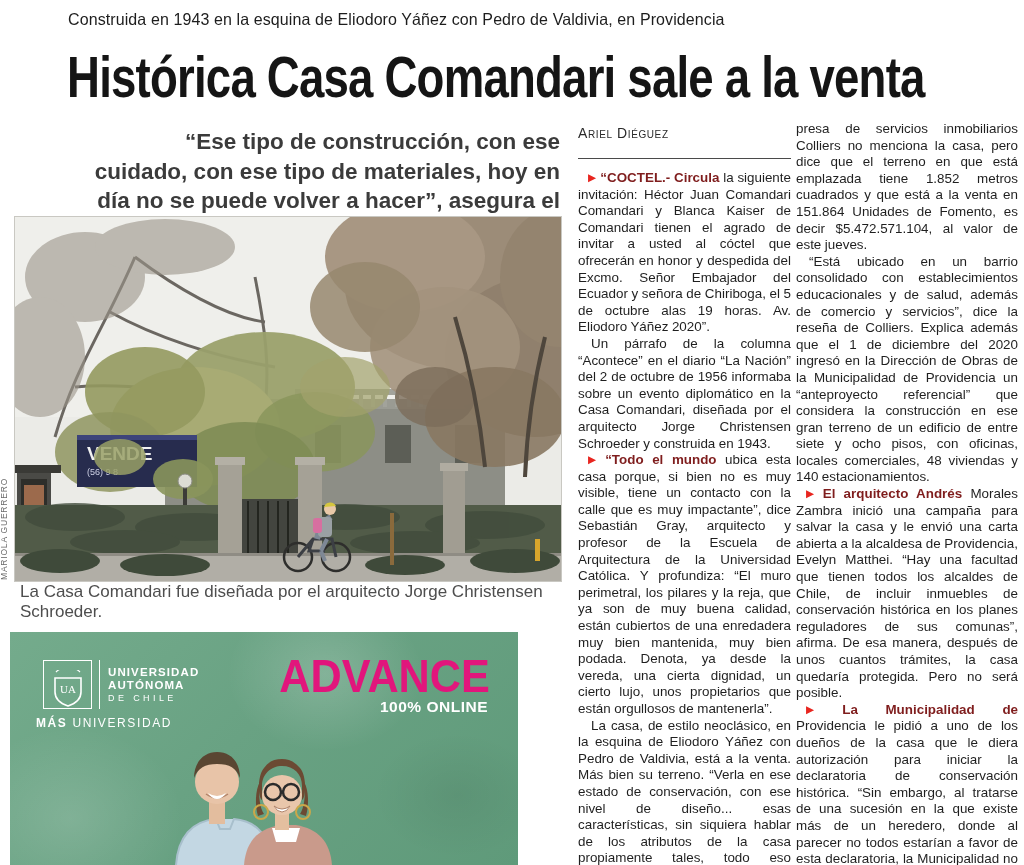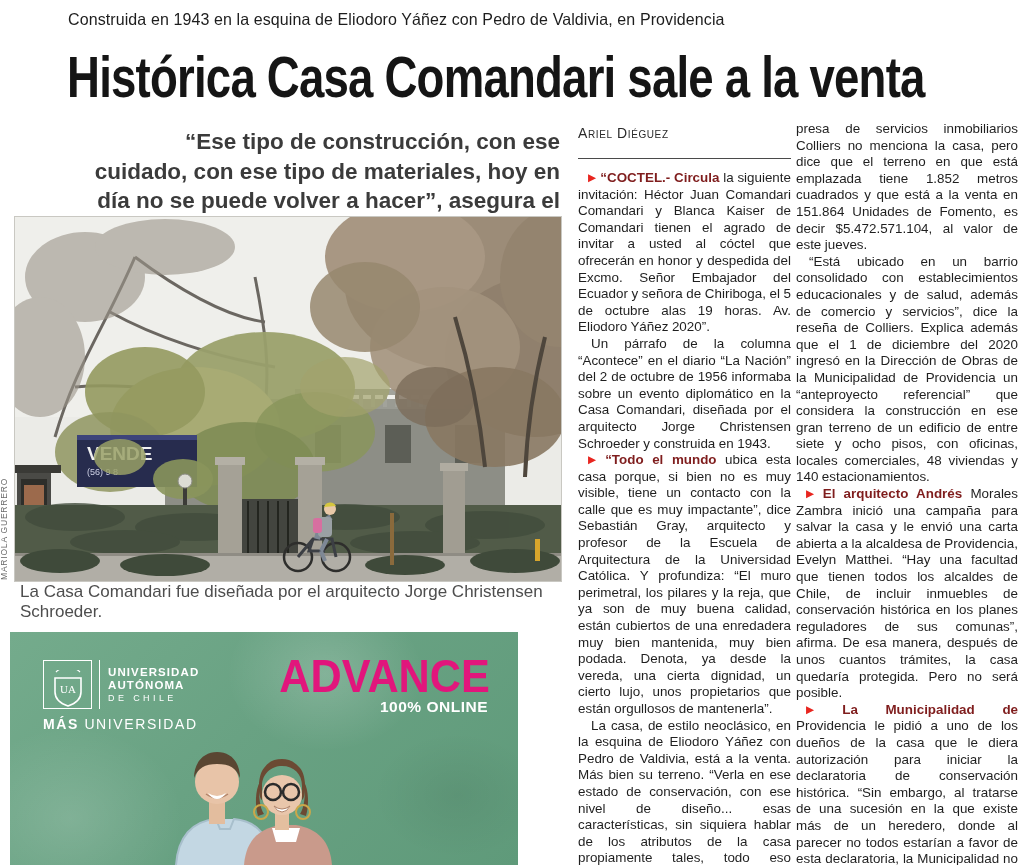--- a/index.html
+++ b/index.html
@@ -41,21 +41,21 @@
         radial-gradient(160px 130px at 12% 80%, rgba(255,255,255,.14), rgba(255,255,255,0) 70%),
         radial-gradient(120px 90px at 88% 70%, rgba(0,0,0,.06), rgba(0,0,0,0) 70%),
         linear-gradient(135deg,#74ab8c 0%,#69a283 45%,#5f9a7a 100%);}
   .ad-logo{position:absolute;left:33px;top:28px;display:flex;align-items:stretch;color:#fff;}
   .ad-logo .shield-box{width:47px;height:47px;border:1.6px solid #fff;display:flex;
         align-items:flex-end;justify-content:center;}
   .ad-logo .nametext{border-left:1.4px solid #fff;margin-left:7px;padding-left:8px;
         display:flex;flex-direction:column;justify-content:center;font-weight:700;}
   .ad-logo .nl1,.ad-logo .nl2{font-size:11.5px;letter-spacing:1.1px;line-height:13px;}
   .ad-logo .nl3{font-size:9px;letter-spacing:3.4px;line-height:12px;font-weight:400;}
-  .ad-tagline{position:absolute;left:33px;top:84px;color:#fff;font-size:14px;letter-spacing:1.6px;}
+  .ad-tagline{position:absolute;left:26px;top:84px;color:#fff;font-size:12px;letter-spacing:1.6px;}
   .ad-tagline b{font-weight:700;}
   .ad-brand{position:absolute;right:28px;top:16px;font-size:47px;font-weight:700;
             letter-spacing:0px;color:#e1167c;transform:scaleX(.92);transform-origin:right top;
             font-style:normal;}
   .ad-sub{position:absolute;right:30px;top:66px;font-size:15.5px;font-weight:700;color:#fff;
           letter-spacing:.5px;}
   .ad-people{position:absolute;left:0;top:0;width:508px;height:233px;}
 </style>
 </head>
 <body>

